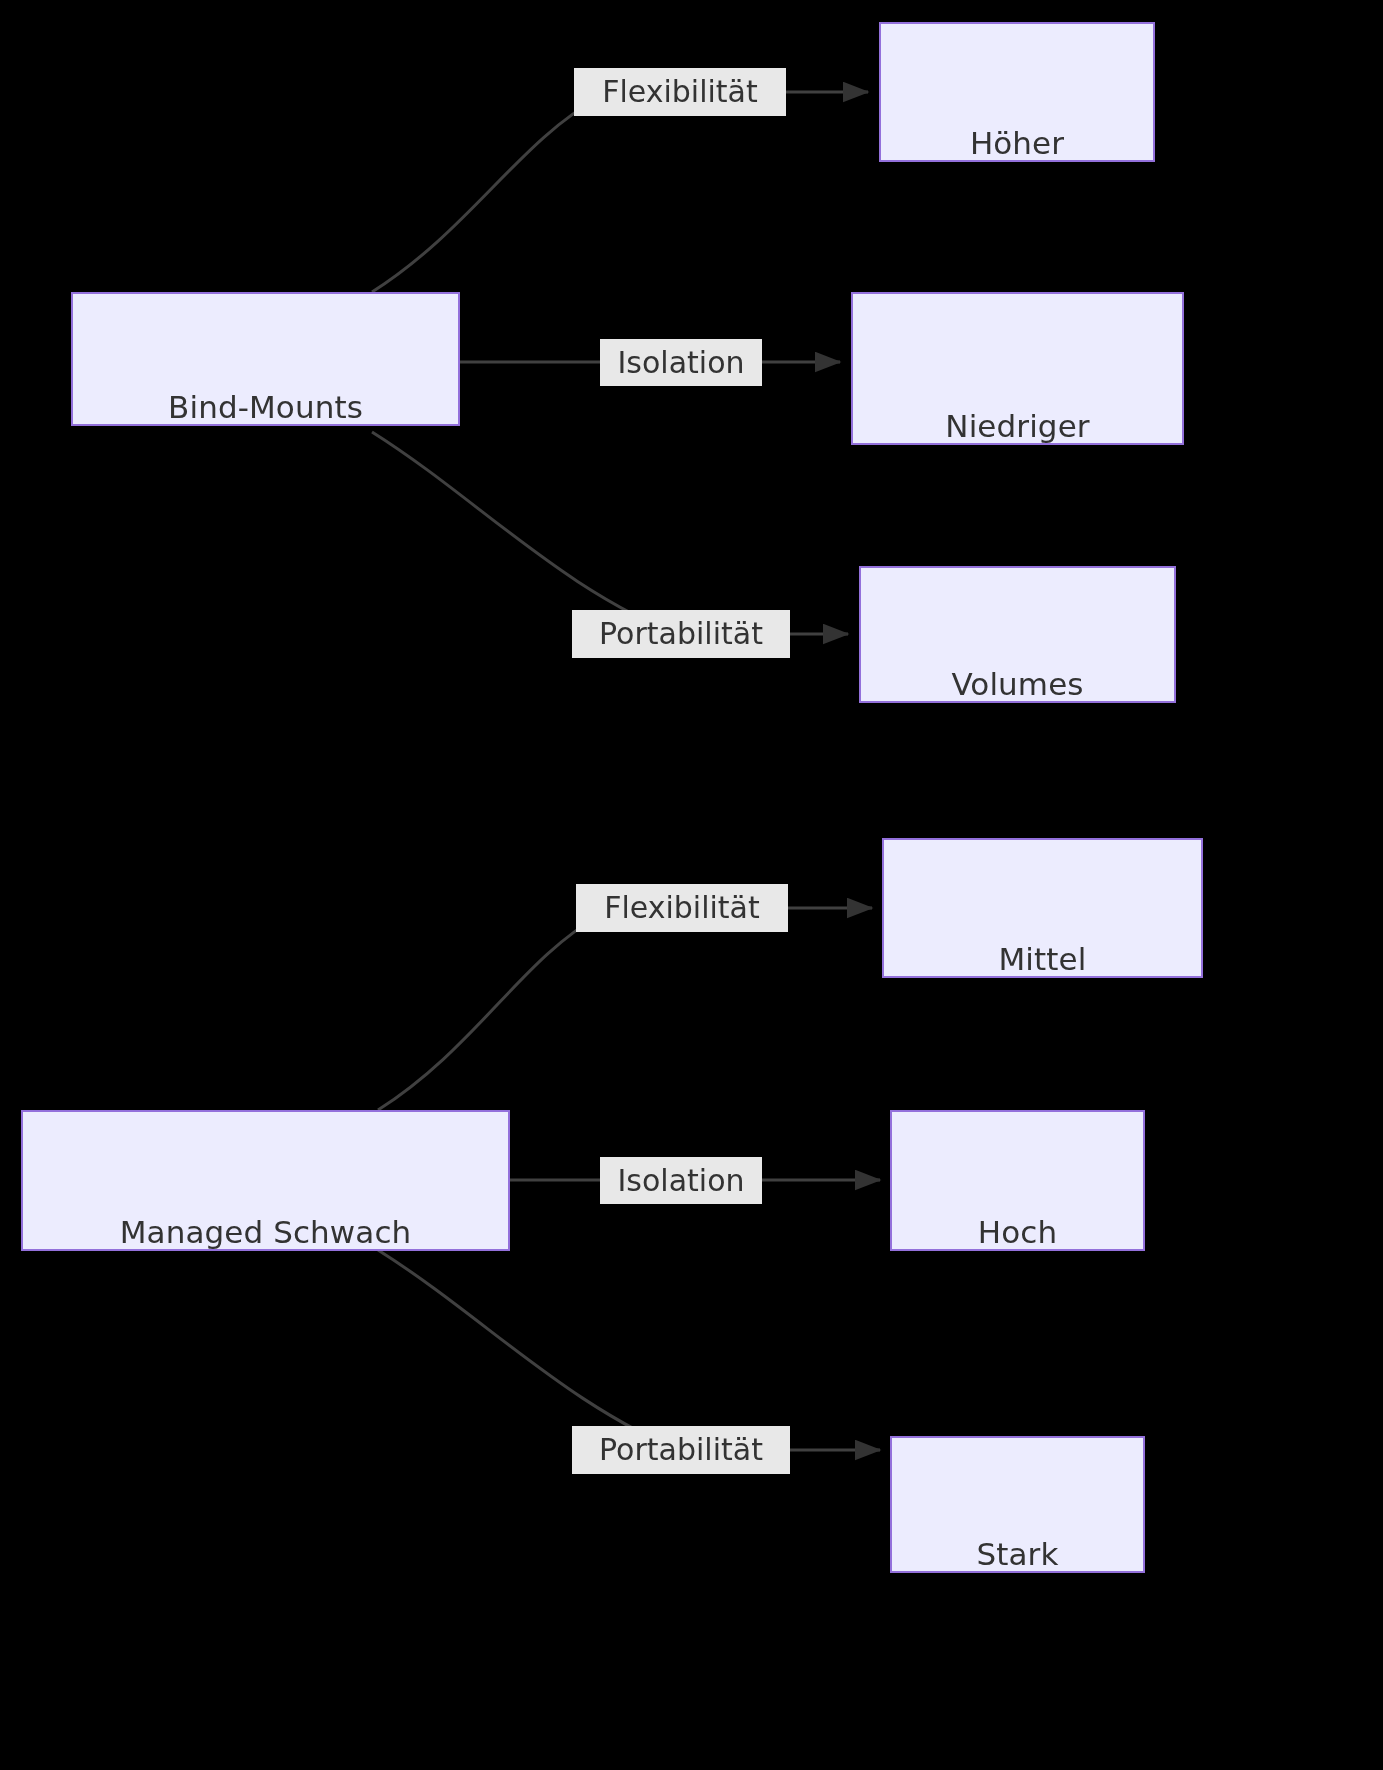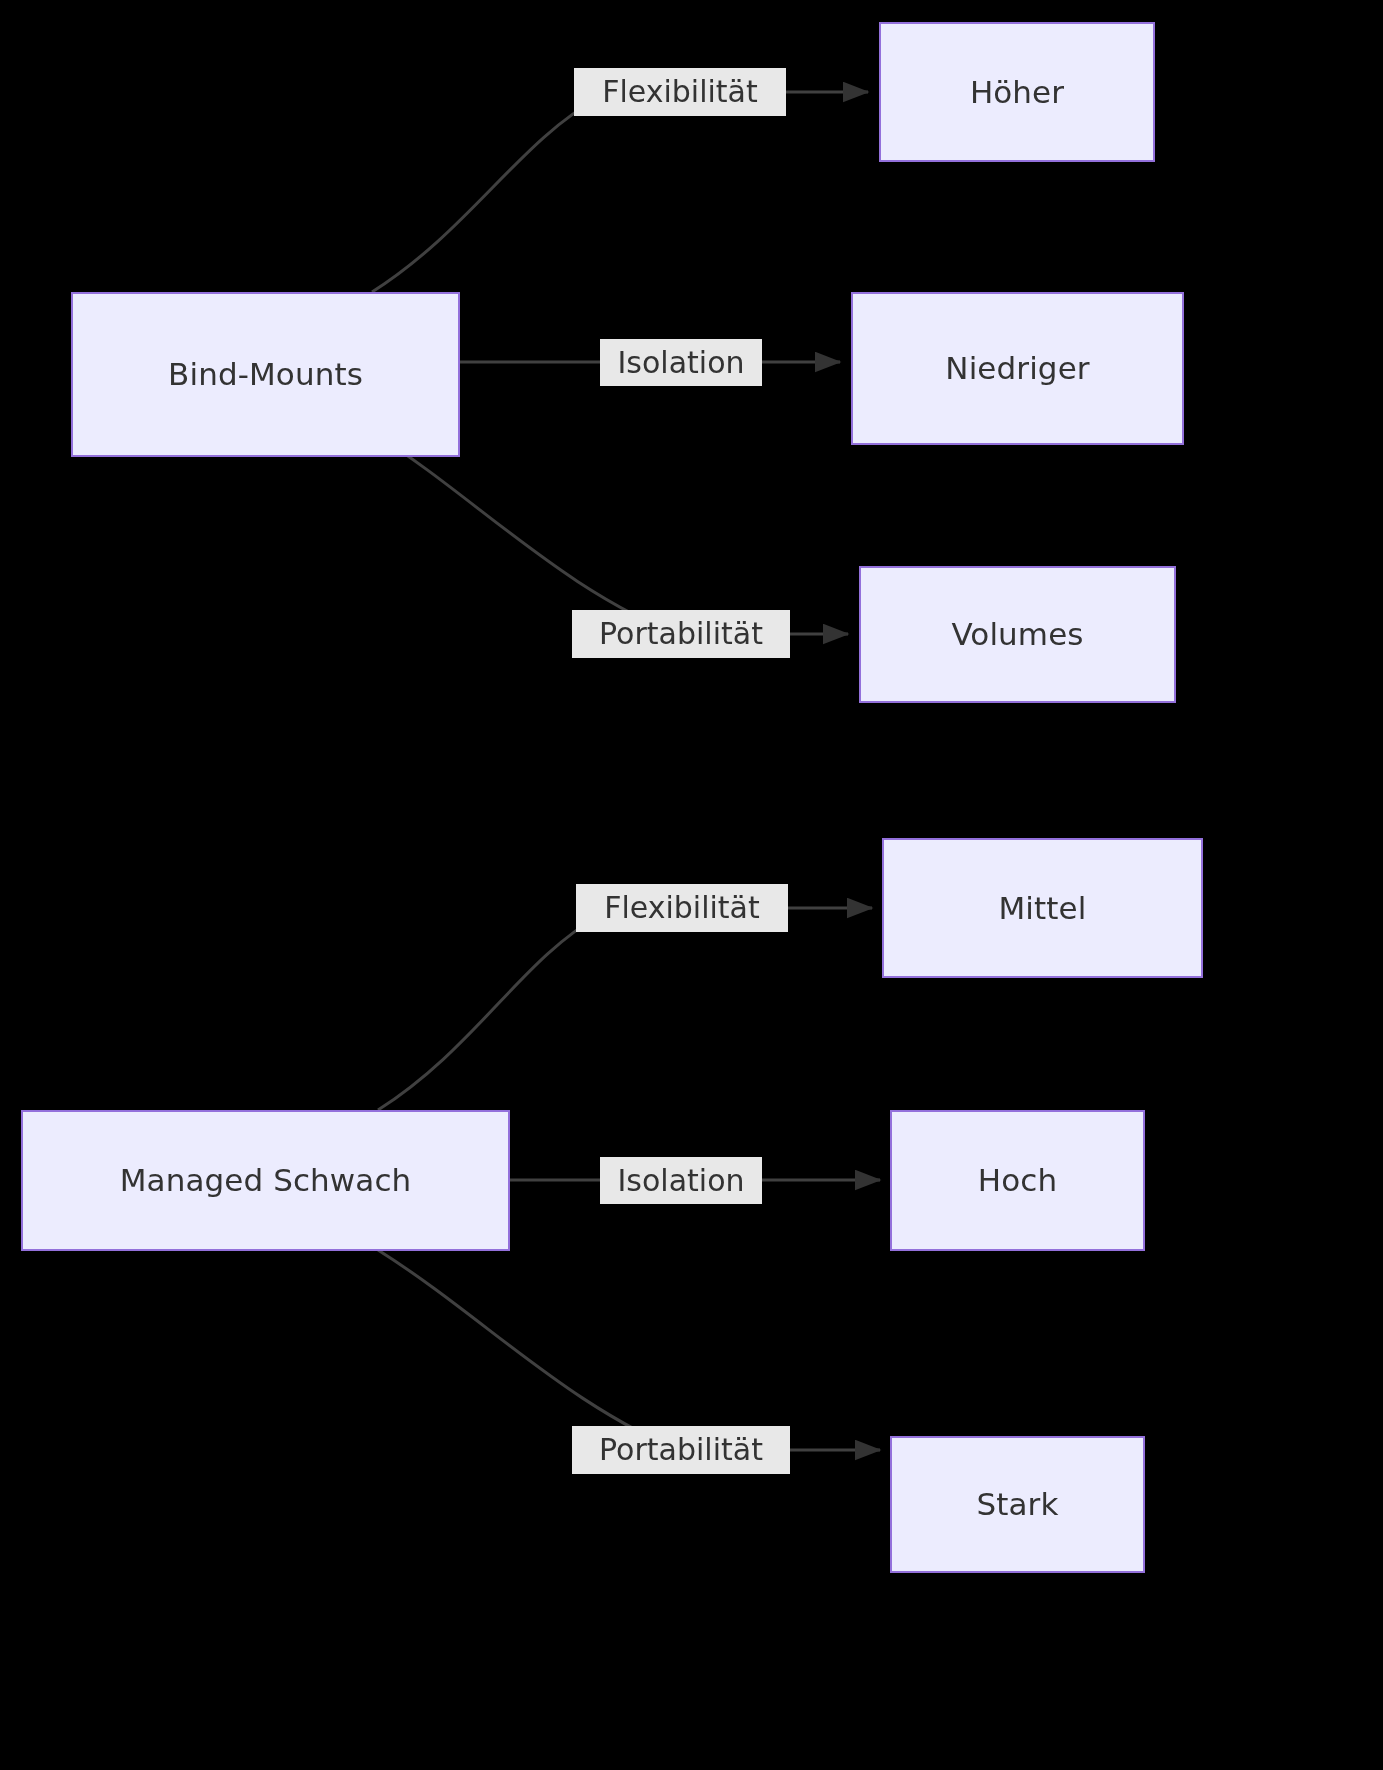--- a/index.html
+++ b/index.html
@@ -27,21 +27,21 @@
     top: 0;
     width: 1383px;
     height: 1770px;
     pointer-events: none;
   }
   .node {
     position: absolute;
     background: #ECECFE;
     border: 2px solid #9370DB;
     display: flex;
-    align-items: center;
+    align-items: flex-end;
     justify-content: center;
     color: #333333;
     font-size: 31px;
     font-family: "DejaVu Sans", sans-serif;
     letter-spacing: 0.1px;
     line-height: 1.1;
     white-space: nowrap;
   }
   .edge-label {
     position: absolute;
@@ -81,21 +81,21 @@
     <path d="M 378 1110 C 476 1048, 522 958, 602 914" fill="none" stroke="#404040" stroke-width="3"></path>
     <path d="M 786 908 L 872 908" fill="none" stroke="#404040" stroke-width="3" marker-end="url(#arrowhead)"></path>
 
     <path d="M 510 1180 L 600 1180" fill="none" stroke="#404040" stroke-width="3"></path>
     <path d="M 762 1180 L 880 1180" fill="none" stroke="#404040" stroke-width="3" marker-end="url(#arrowhead)"></path>
 
     <path d="M 378 1250 C 486 1318, 566 1406, 692 1456" fill="none" stroke="#404040" stroke-width="3"></path>
     <path d="M 790 1450 L 880 1450" fill="none" stroke="#404040" stroke-width="3" marker-end="url(#arrowhead)"></path>
   </svg>
 
-  <div class="node" style="left:71px; top:292px; width:389px; height:165px;">
+  <div class="node" style="left:71px; top:292px; width:389px; height:134px;">
     <span>Bind-Mounts</span>
   </div>
 
   <div class="node" style="left:879px; top:22px; width:276px; height:140px;">
     <span>Höher</span>
   </div>
 
   <div class="node" style="left:851px; top:292px; width:333px; height:153px;">
     <span>Niedriger</span>
   </div>

